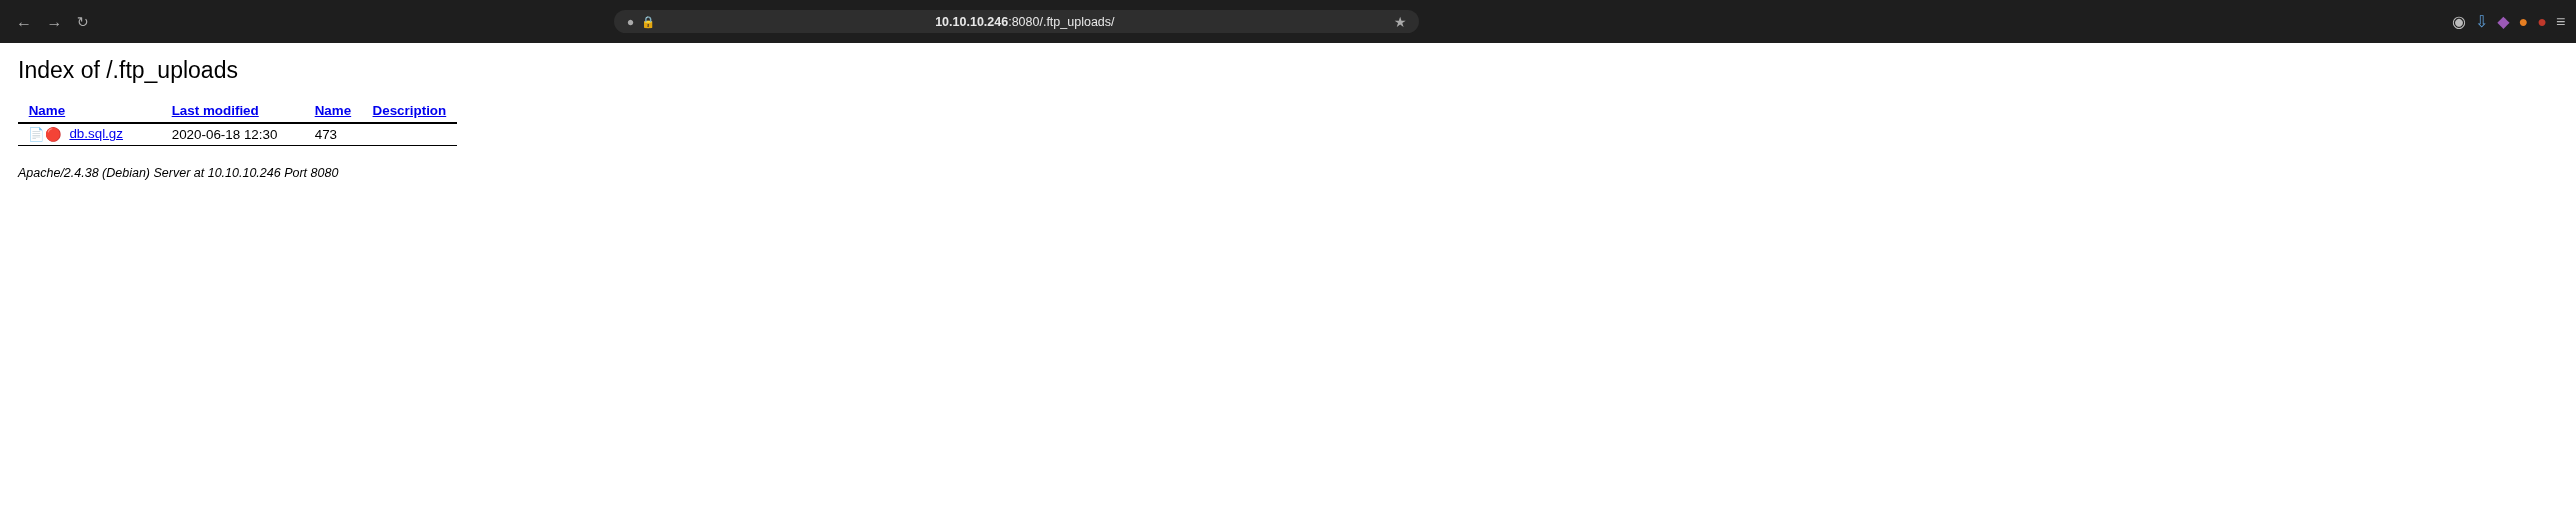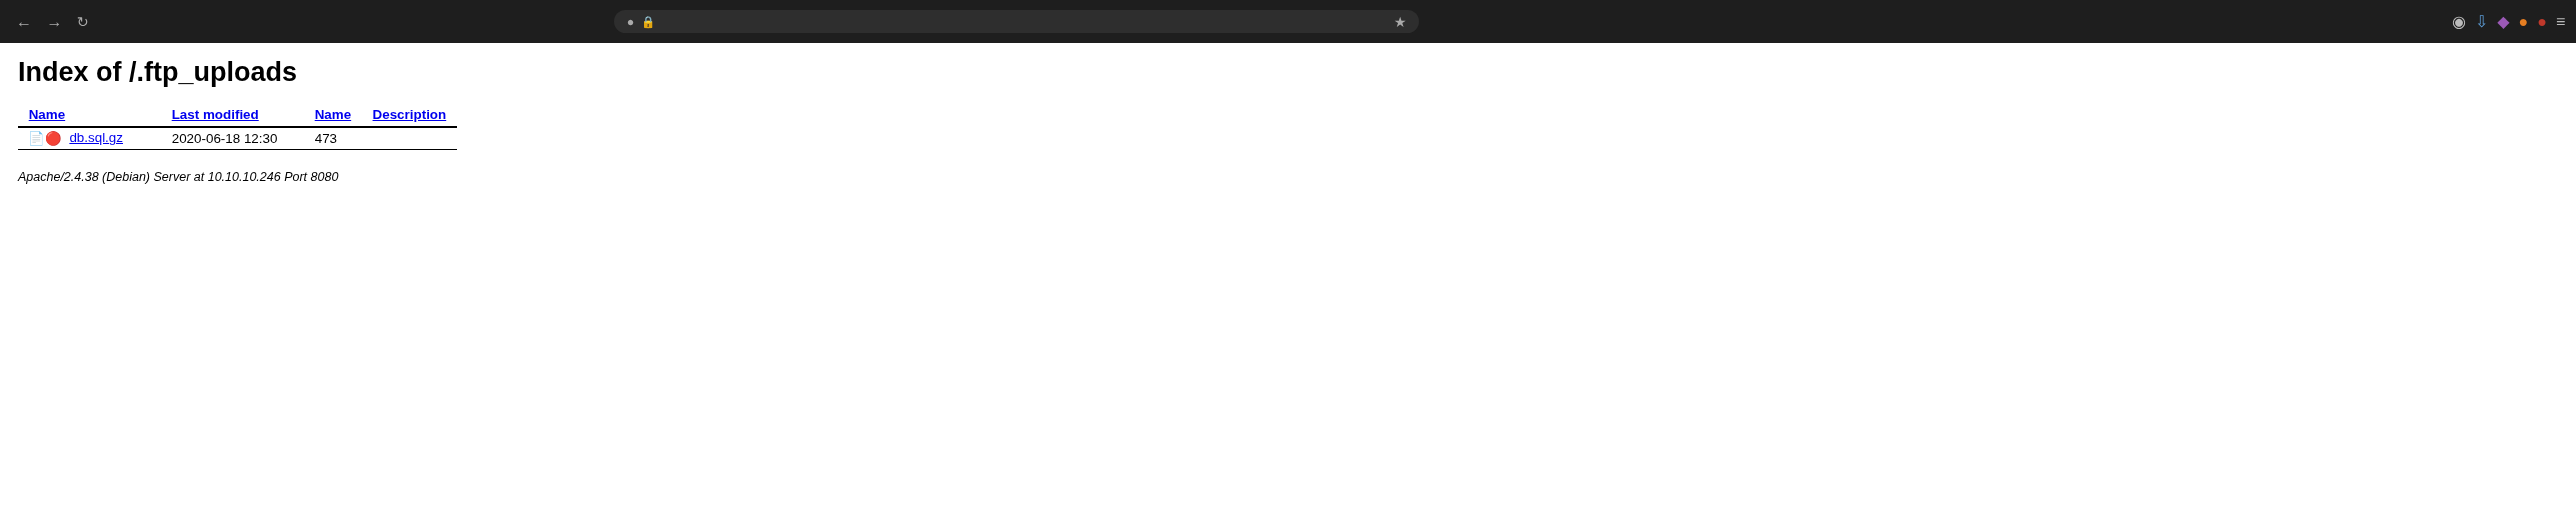--- a/index.html
+++ b/index.html
@@ -99,22 +99,22 @@
     .toolbar-icon.purple { color: #9b59b6; }
     .toolbar-icon.download { color: #5b9bd5; }
 
     
     .page-content {
       padding: 14.3px 18px;
       font-size: 14.3px;
     }
 
     .page-title {
-      font-size: 27px;
-      font-weight: bold;
+      font-size: 23px;
+      font-weight: normal;
       margin-bottom: 14.3px;
     }
 
     .file-table {
       border-collapse: collapse;
       min-width: 411px;
     }
 
     .file-table thead tr th {
       text-align: left;
@@ -187,20 +187,23 @@
 <div class="browser-chrome">
   <div class="nav-buttons">
     <button class="nav-btn" title="Back">←</button>
     <button class="nav-btn" title="Forward">→</button>
     <button class="reload-btn" title="Reload">↻</button>
   </div>
 
   <div class="address-bar-container">
     <span class="shield-icon">●</span>
     <span class="lock-icon">🔒</span>
+    <span class="address-text">
+      <span style="font-weight:bold;">10.10.10.246</span><span>:8080/.ftp_uploads/</span>
+    </span>
     <button class="star-btn">★</button>
   </div>
 
   <div class="toolbar-right">
     <span class="toolbar-icon">◉</span>
     <span class="toolbar-icon download">⇩</span>
     <span class="toolbar-icon purple">◆</span>
     <span class="toolbar-icon" style="color:#e67e22;">●</span>
     <span class="toolbar-icon" style="color:#c0392b;">●</span>
     <span class="toolbar-icon">≡</span>

